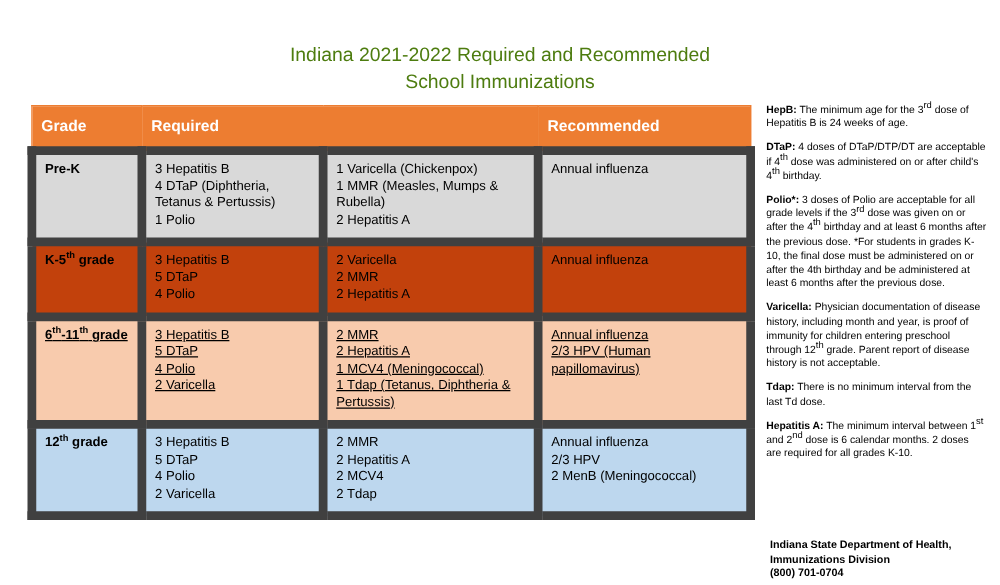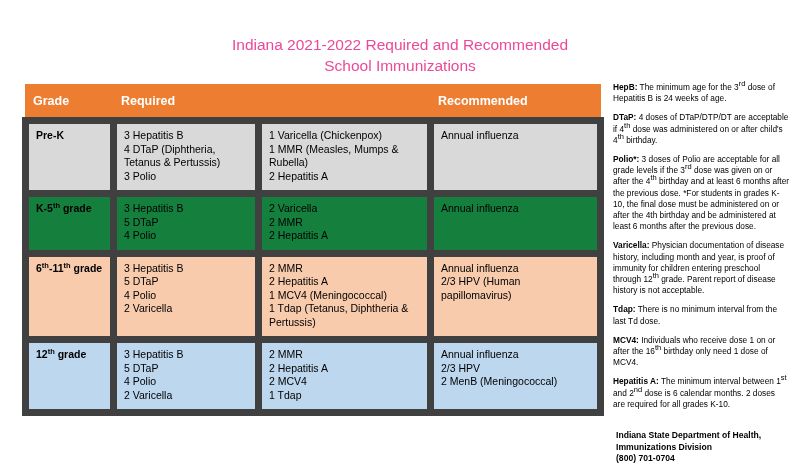--- a/index.html
+++ b/index.html
@@ -20,21 +20,21 @@
     height: 468px;
   }
   .title {
     position: absolute;
     left: 130px;
     top: 34px;
     width: 540px;
     text-align: center;
     font-size: 15.5px;
     line-height: 21px;
-    color: #ec4899;
+    color: #4d7c0f;
   }
   .title .line {
     display: block;
   }
   
   .table-wrap {
     position: absolute;
     left: 22px;
     top: 84px;
     width: 575px;
@@ -63,24 +63,24 @@
     line-height: 13.5px;
     padding: 5px 7px 7px 7px;
     vertical-align: top;
     border: 7px solid #404040;
   }
   td.grade {
     font-weight: bold;
     font-size: 11px;
   }
   .row-a td { background: #D9D9D9; }
-  .row-b td { background: #15803d; }
+  .row-b td { background: #c2410c; }
   .row-c td { background: #F4CCCC; }
   .row-d td { background: #BDD7EE; margin-top: 44px; }
-  .row-c td { background: #F8CBAD; }
+  .row-c td { background: #F8CBAD; text-decoration: underline; }
   .row-d td { background: #BDD7EE; }
   .col-grade { width: 88px; }
   .col-req1 { width: 145px; }
   .col-req2 { width: 172px; }
   .col-rec  { width: 170px; }
   .li { display: block; white-space: normal; }
   sup { font-size: 7.5px; vertical-align: super; line-height: 0; }
   
   .notes {
     position: absolute;
@@ -129,21 +129,21 @@
           <th class="center" colspan="2">Required</th>
           <th>Recommended</th>
         </tr>
       </thead>
       <tbody>
         <tr class="row-a">
           <td class="grade">Pre-K</td>
           <td>
             <span class="li">3 Hepatitis B</span>
             <span class="li">4 DTaP (Diphtheria, Tetanus &amp; Pertussis)</span>
-            <span class="li">3 Polio</span>
+            <span class="li">1 Polio</span>
           </td>
           <td>
             <span class="li">1 Varicella (Chickenpox)</span>
             <span class="li">1 MMR (Measles, Mumps &amp; Rubella)</span>
             <span class="li">2 Hepatitis A</span>
           </td>
           <td>
             <span class="li">Annual influenza</span>
           </td>
         </tr>
@@ -190,21 +190,21 @@
           <td>
             <span class="li">3 Hepatitis B</span>
             <span class="li">5 DTaP</span>
             <span class="li">4 Polio</span>
             <span class="li">2 Varicella</span>
           </td>
           <td>
             <span class="li">2 MMR</span>
             <span class="li">2 Hepatitis A</span>
             <span class="li">2 MCV4</span>
-            <span class="li">1 Tdap</span>
+            <span class="li">2 Tdap</span>
           </td>
           <td>
             <span class="li">Annual influenza</span>
             <span class="li">2/3 HPV</span>
             <span class="li">2 MenB (Meningococcal)</span>
           </td>
         </tr>
       </tbody>
     </table>
   </div>
@@ -230,24 +230,20 @@
     <div class="note">
       <b>Varicella:</b>
       <span>Physician documentation of disease history, including month and year, is proof of immunity for children entering preschool through 12</span><sup>th</sup><span> grade. Parent report of disease history is not acceptable.</span>
     </div>
 
     <div class="note">
       <b>Tdap:</b>
       <span>There is no minimum interval from the last Td dose.</span>
     </div>
 
-    <div class="note">
-      <b>MCV4:</b>
-      <span>Individuals who receive dose 1 on or after the 16</span><sup>th</sup><span> birthday only need 1 dose of MCV4.</span>
-    </div>
 
     <div class="note">
       <b>Hepatitis A:</b>
       <span>The minimum interval between 1</span><sup>st</sup><span> and 2</span><sup>nd</sup><span> dose is 6 calendar months. 2 doses are required for all grades K-10.</span>
     </div>
 
   </div>
 
   <div class="footer">
     <div>Indiana State Department of Health,</div>

